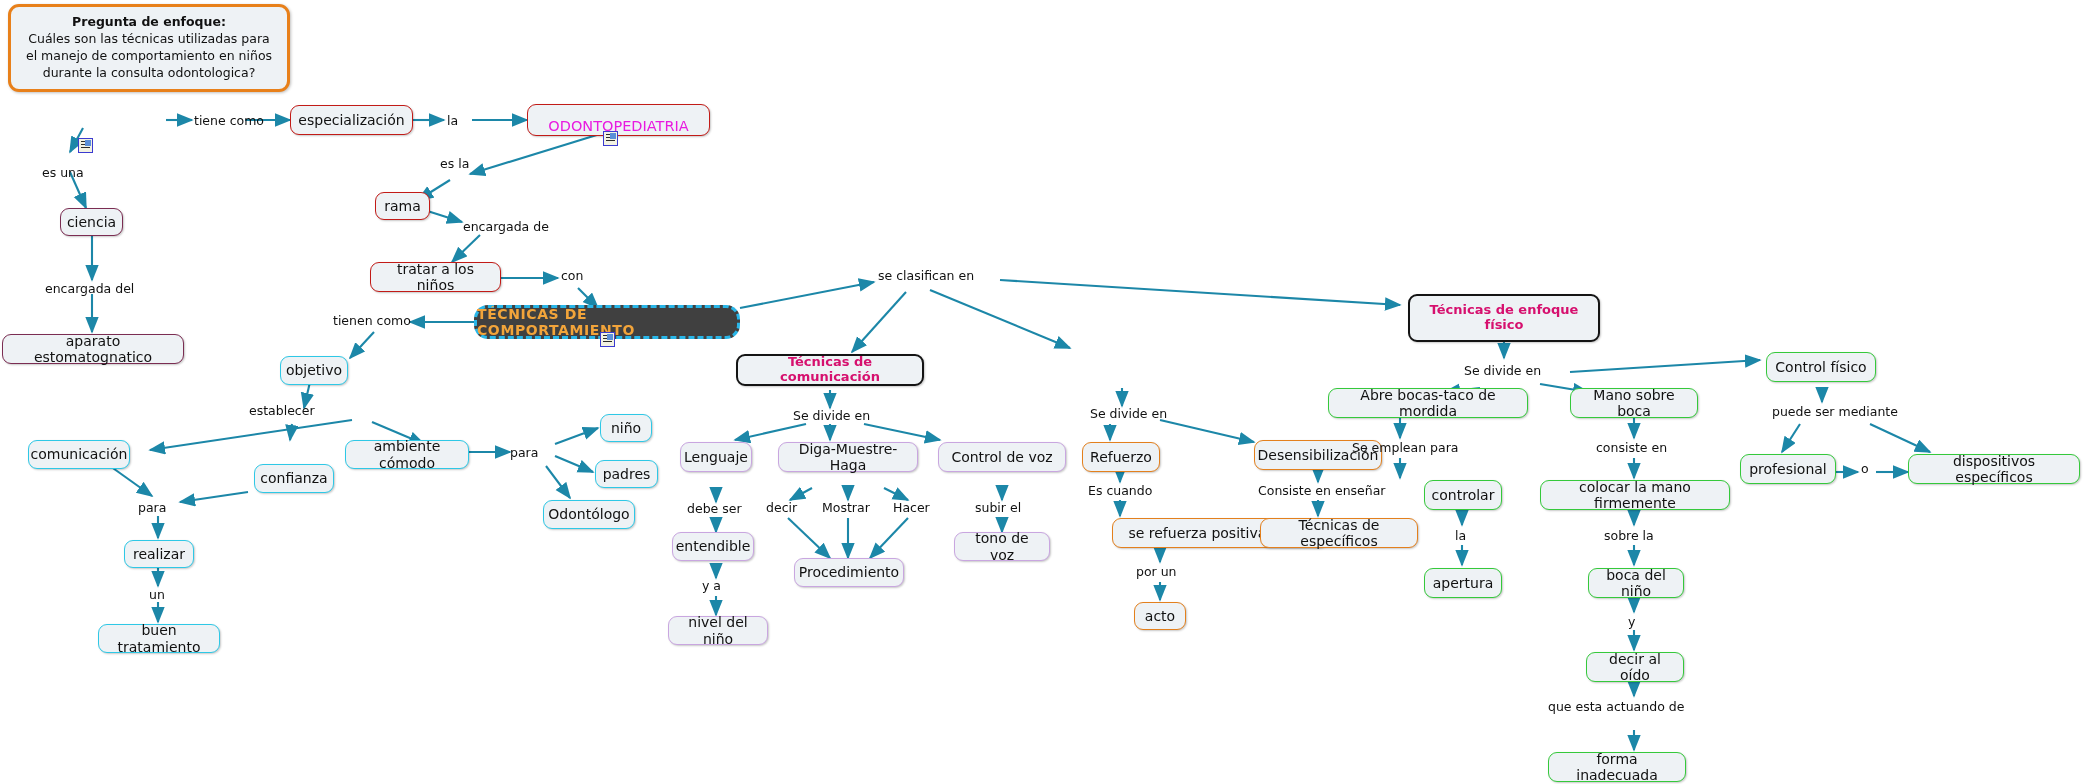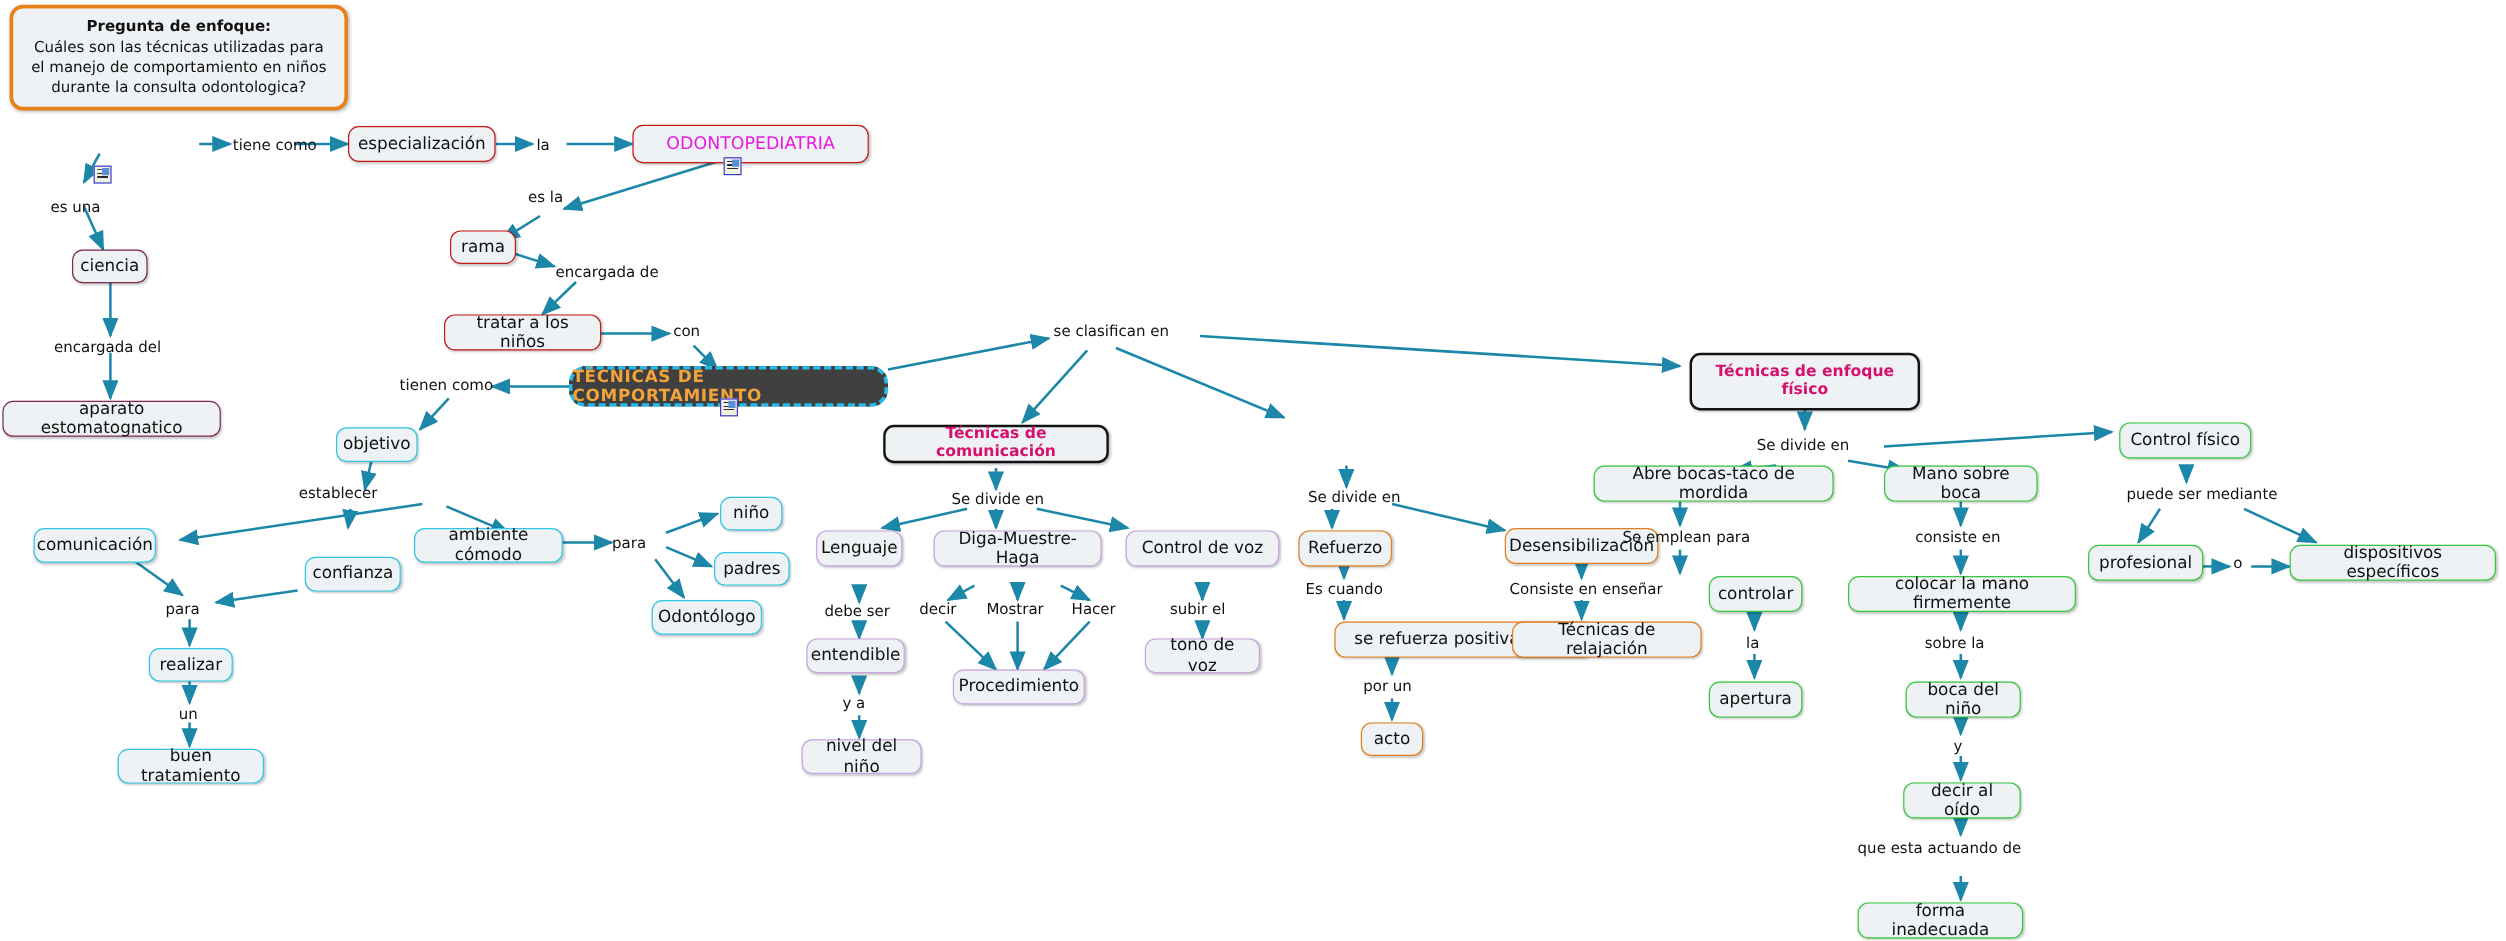--- a/index.html
+++ b/index.html
@@ -191,21 +191,21 @@
 
   <div class="resicon" style="left:78px;top:138px;">
       <i></i>
       <u></u>
     </div>
 
   <div class="node b-darkred" style="left:290px;top:105px;width:123px;height:30px;font-size:14px;">
     <span>especialización</span>
     </div>
 
-  <div class="node b-darkred t-magenta" style="left:527px;top:104px;width:197px;height:32px;font-size:14.5px;">
+  <div class="node b-darkred t-magenta" style="left:527px;top:104px;width:183px;height:32px;font-size:14.5px;align-items:flex-end;">
     <span>ODONTOPEDIATRIA</span>
     </div>
   <div class="resicon" style="left:603px;top:131px;">
       <i></i>
       <u></u>
     </div>
 
   <div class="node b-plum" style="left:60px;top:208px;width:63px;height:28px;font-size:14px;">
     <span>ciencia</span>
     </div>
@@ -305,21 +305,21 @@
 
   <div class="node b-orange" style="left:1254px;top:440px;width:128px;height:30px;font-size:14px;">
     <span>Desensibilización</span>
     </div>
 
   <div class="node b-orange" style="left:1068px;top:518px;width:216px;height:30px;font-size:14px;margin-left:44px;">
     <span>se refuerza positivamente</span>
     </div>
 
   <div class="node b-orange" style="left:1260px;top:518px;width:158px;height:30px;font-size:14px;">
-    <span>Técnicas de relajación</span>
+    <span>Técnicas de específicos</span>
     </div>
 
   <div class="node b-orange" style="left:1134px;top:602px;width:52px;height:28px;font-size:14px;">
     <span>acto</span>
     </div>
 
   <div class="node b-blackmag" style="left:1408px;top:294px;width:192px;height:48px;font-size:13px;">
     <span>Técnicas de enfoque físico</span>
     </div>
 

